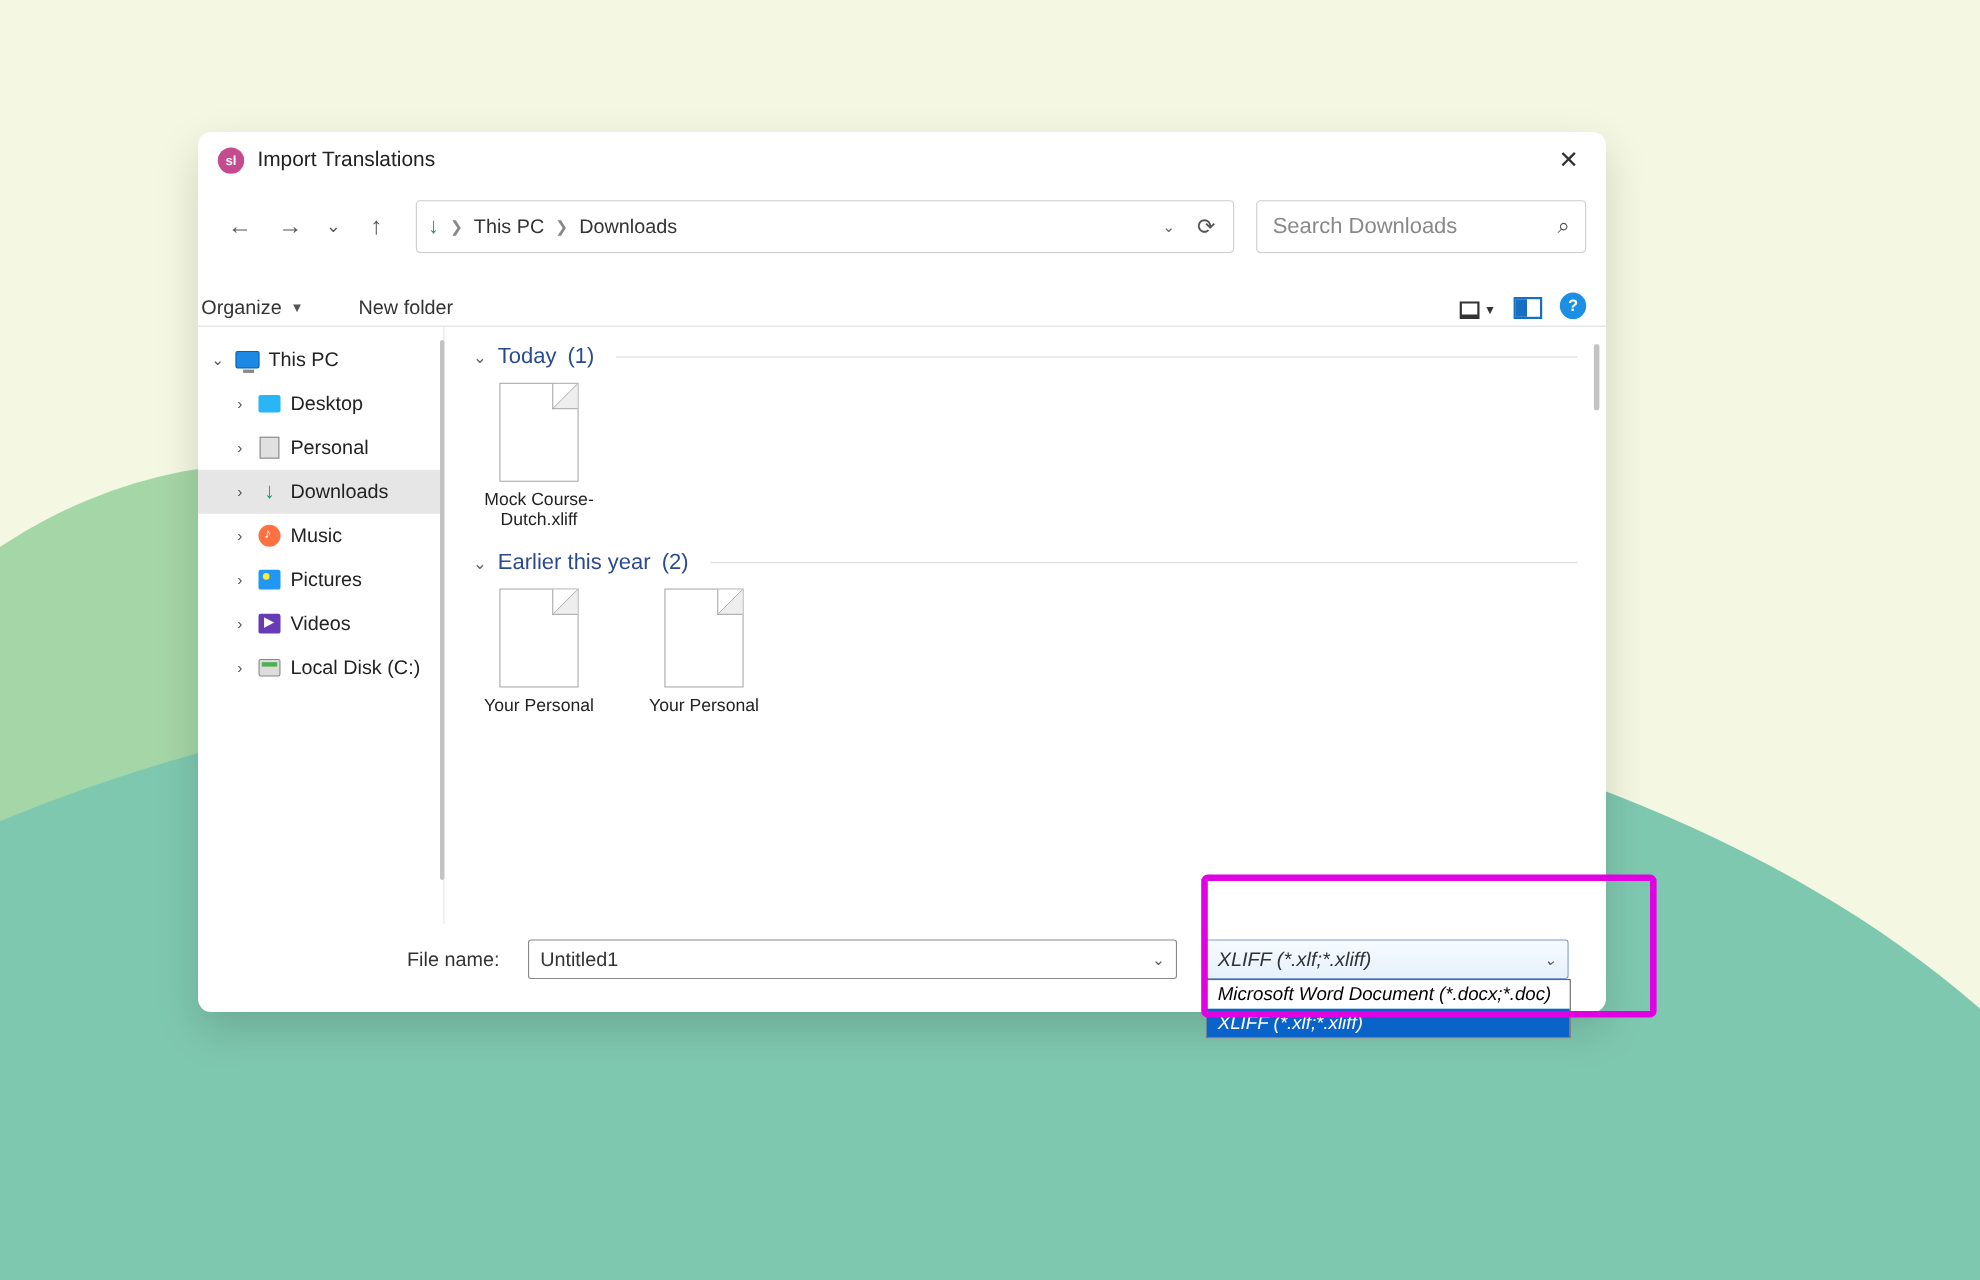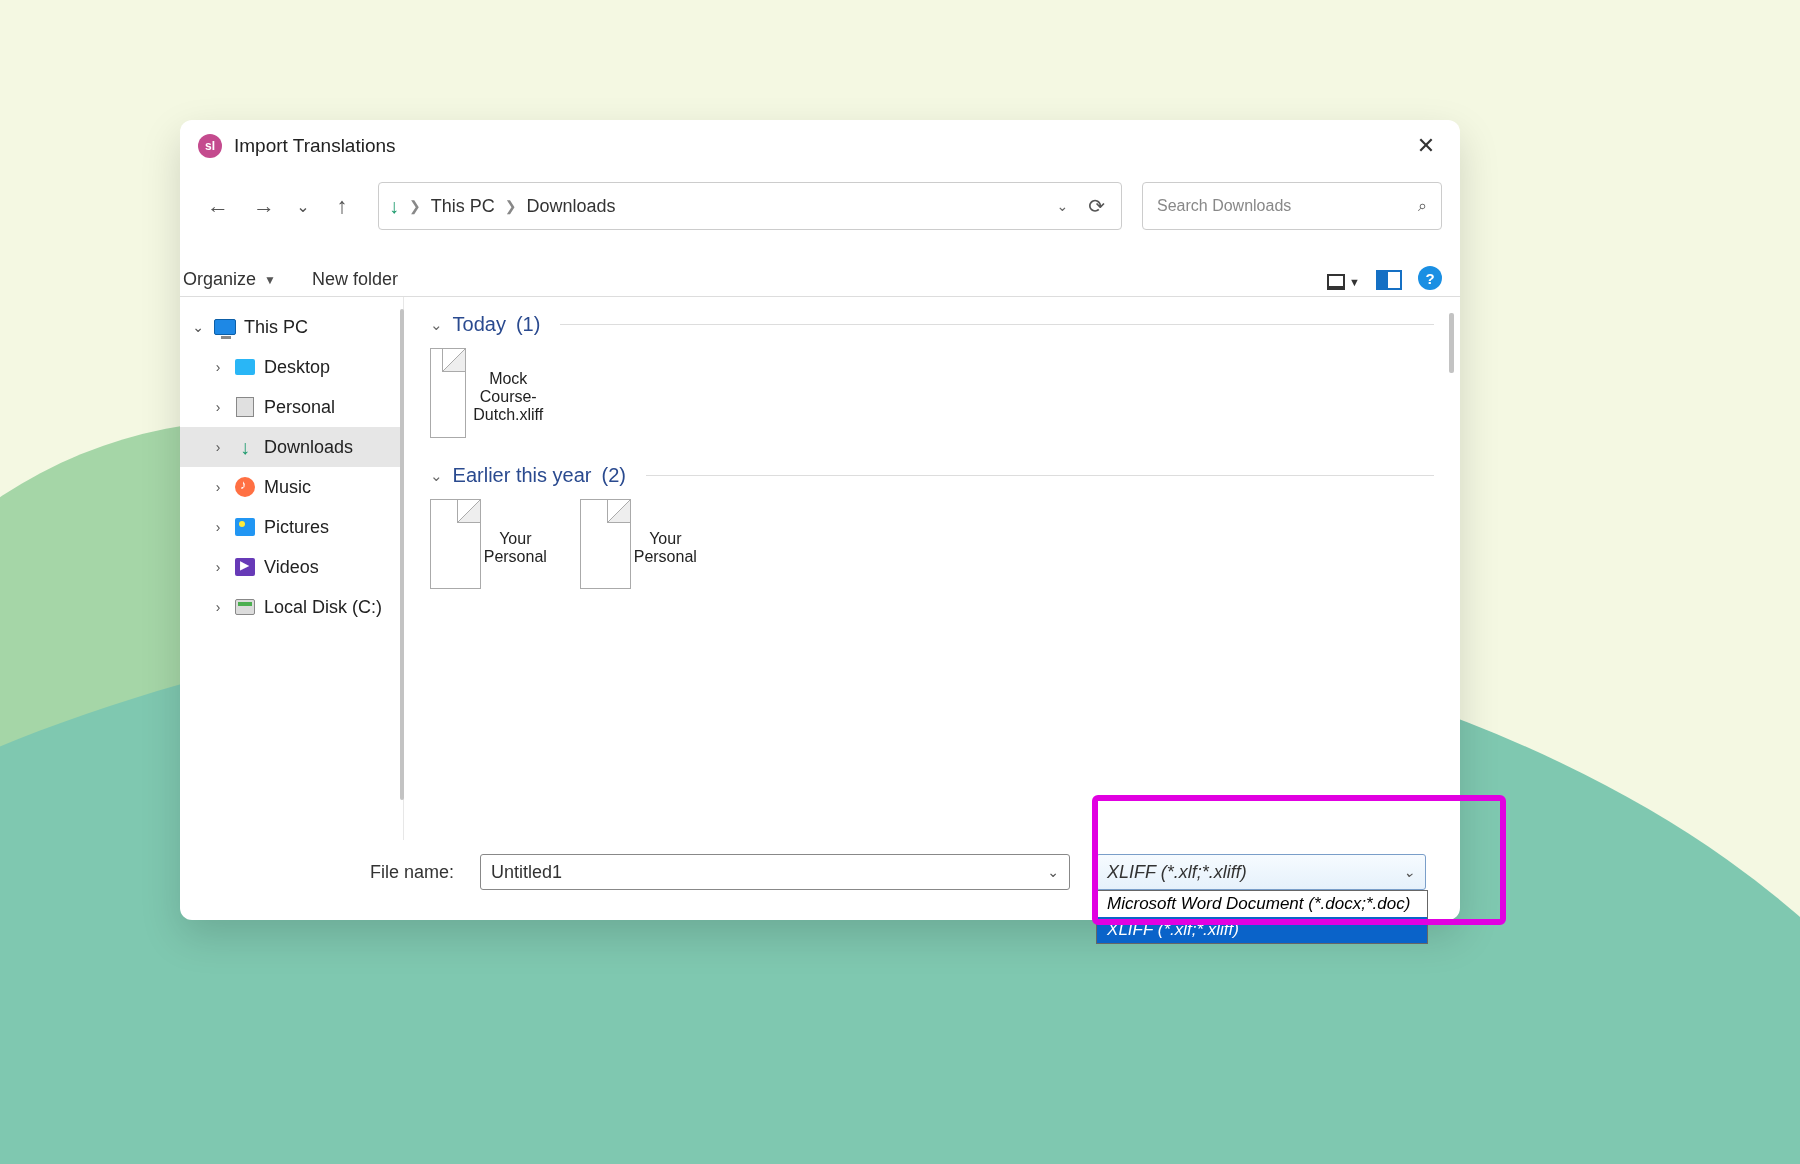--- a/index.html
+++ b/index.html
@@ -82,33 +82,33 @@
   }
   .address-bar .dl-icon { color:#1e9b6e;font-weight:bold;font-size:20px; }
   .address-bar .sep { color:#888; margin:0 6px; font-size:14px;}
   .address-bar .crumb { color:#333; }
   .address-bar .flex { flex:1; }
   .address-bar .chev-down { color:#666; font-size:14px; margin-right:10px;}
   .address-bar .refresh { color:#555; font-size:20px; padding:0 6px; cursor:pointer;}
   .search-box {
     width:300px;height:48px;border:1px solid #ccc;border-radius:4px;
     display:flex;align-items:center;padding:14px 14px;gap:20px;
-    color:#888;font-size:16px;
+    color:#888;font-size:20px;
   }
   .search-box .mag { margin-left:auto; color:#555; }
 
   
   .toolbar-row {
     display:flex;align-items:flex-end;
     padding: 4px 18px 6px 3px;
     height: 48px;
     font-size:18px;color:#333;
   }
   .toolbar-row .organize { display:flex;align-items:center;gap:8px;cursor:pointer; }
-  .toolbar-row .newfolder { margin-left:36px;cursor:pointer; }
+  .toolbar-row .newfolder { margin-left:50px;cursor:pointer; }
   .toolbar-row .tspacer { flex:1; }
   .toolbar-row .rt-item {
     margin-left:16px;display:flex;align-items:center;gap:4px;
     color:#333;font-size:18px;cursor:pointer;
   }
   .help-icon {
     width:24px;height:24px;border-radius:50%;
     background:#1a8fe3;color:#fff;
     display:flex;align-items:center;justify-content:center;
     font-size:15px;font-weight:bold;
@@ -165,21 +165,21 @@
   }
   .group-header {
     display:flex;align-items:center;gap:10px;
     color:#2a4a8f;font-size:20px;margin:6px 0 12px 0;
     cursor:pointer;
   }
   .group-header .chev { color:#666;font-size:15px; }
   .group-header .line { flex:1;height:1px;background:#ddd;margin-left:10px; }
   .file-grid { display:flex;gap:30px;flex-wrap:wrap;margin-bottom:18px; }
   .file-item {
-    width:120px;display:flex;flex-direction:row;align-items:center;
+    width:120px;display:flex;flex-direction:column;align-items:center;
     text-align:center;font-size:16px;color:#222;cursor:pointer;
   }
   .file-thumb {
     width:72px;height:90px;border:1px solid #aaa;background:#fff;margin-bottom:8px;position:relative;
   }
   .file-thumb:before{
     content:"";position:absolute;top:0;right:0;width:22px;height:22px;
     background:linear-gradient(135deg,#fff 48%,#aaa 50%,#eee 52%);
     border-left:1px solid #aaa;border-bottom:1px solid #aaa;
   }

